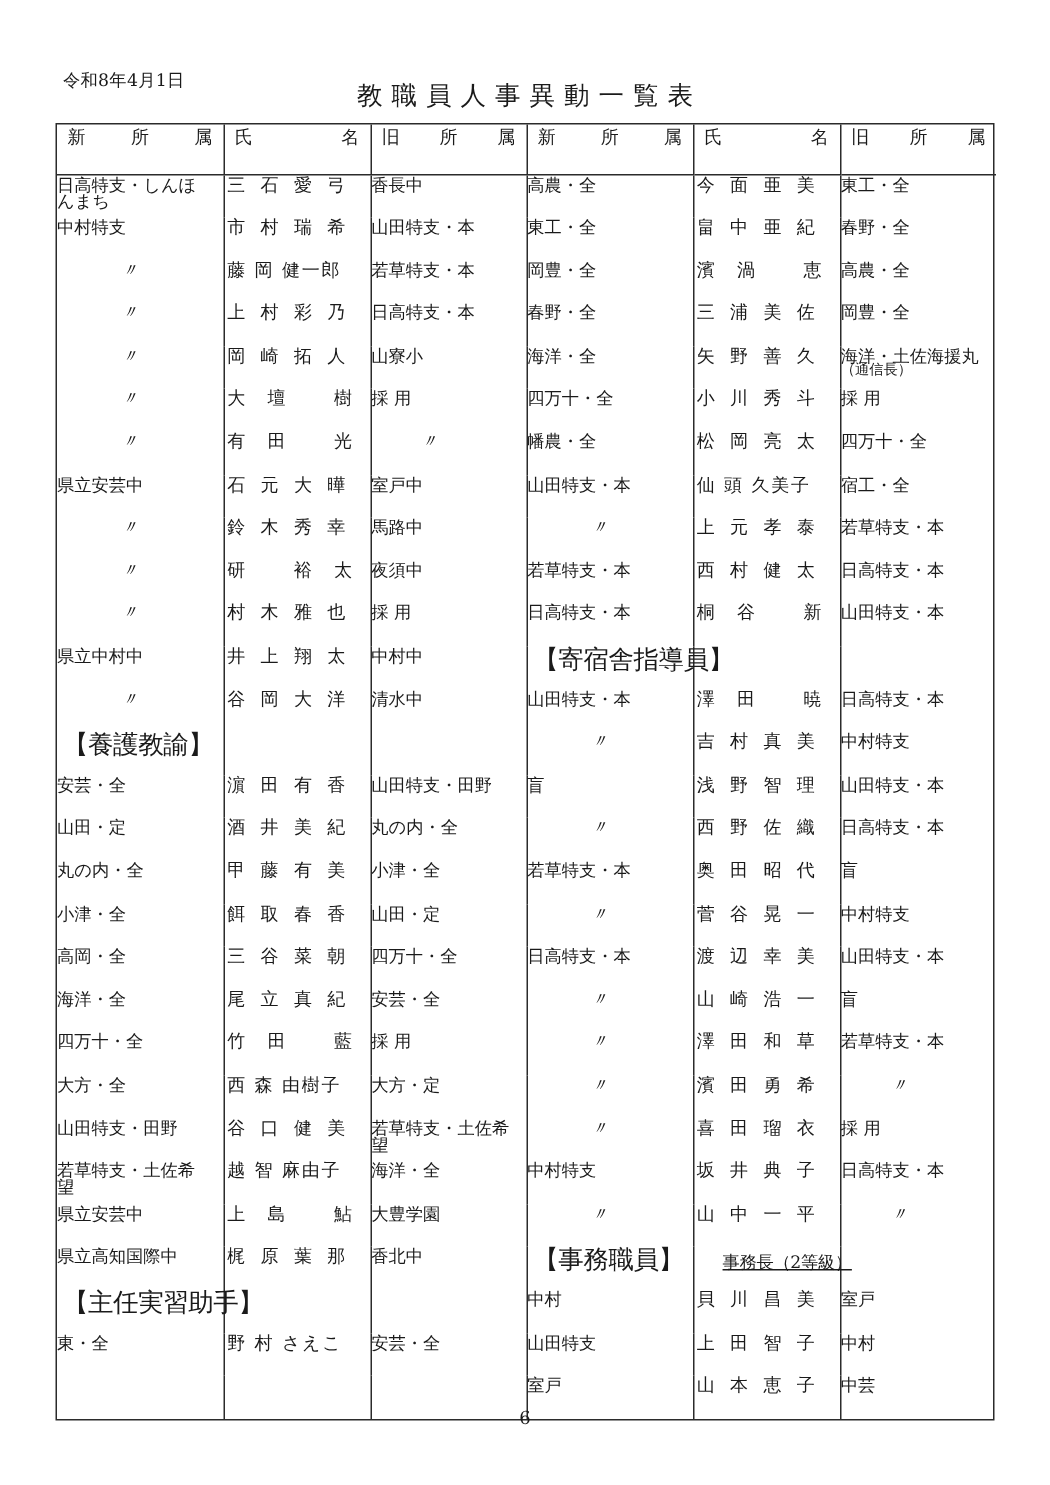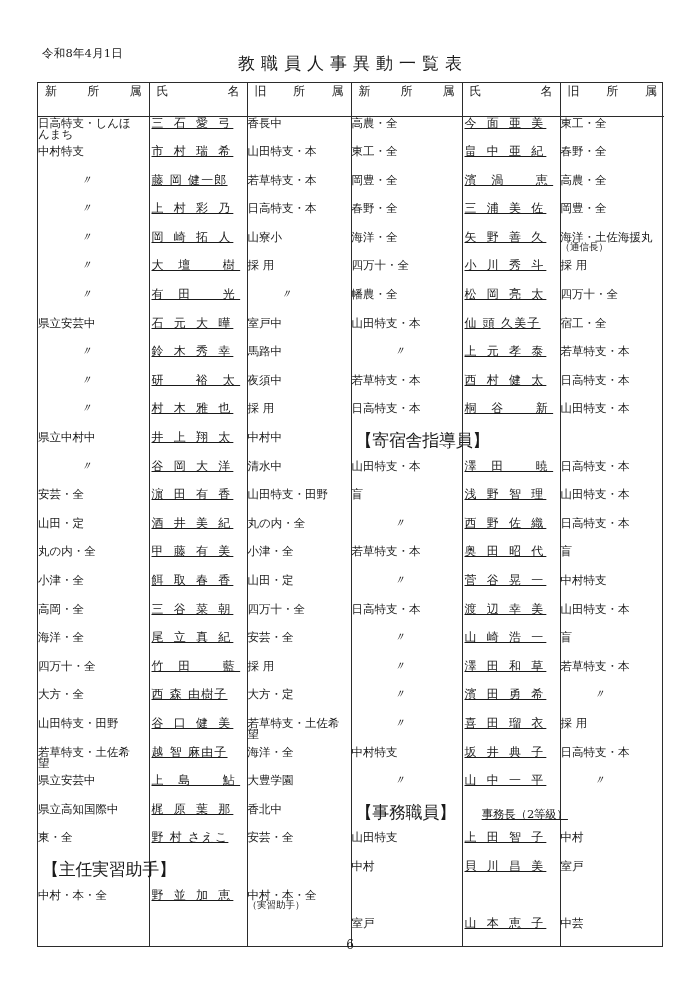--- a/index.html
+++ b/index.html
@@ -110,21 +110,20 @@
   .cell-new  { text-align: left; }
   .cell-name { text-align: left; }
   .cell-old  { text-align: left; }
 
   
   .nm {
     display: inline-block;
     letter-spacing: 3.2px;
     text-indent: 0;
     padding-left: 2px;
-    text-decoration: underline;
   }
   .nm.wide { letter-spacing: 5.5px; }
   .nm.tight { letter-spacing: 1.2px; }
 
   
   .ditto {
     display: block;
     text-align: center;
     font-style: italic;
     font-size: 12px;
@@ -443,20 +442,32 @@
             </td>
             <td class="cell-new vr-blk">
               <span class="wrapline">山田特支・本</span>
             </td>
             <td class="cell-name vr-name"><span class="nm wide">澤 田　 暁</span></td>
             <td class="cell-old vr-old">
               <span class="wrapline">日高特支・本</span>
             </td>
           </tr>
           <tr>
+            <td class="cell-new"><span class="section-head">【養護教諭】</span></td>
+            <td class="cell-name vr-name"></td>
+            <td class="cell-old vr-old"></td>
+            <td class="cell-new vr-blk">
+              <span class="ditto">〃</span>
+            </td>
+            <td class="cell-name vr-name"><span class="nm">吉 村 真 美</span></td>
+            <td class="cell-old vr-old">
+              <span class="wrapline">中村特支</span>
+            </td>
+          </tr>
+          <tr>
             <td class="cell-new">
               <span class="wrapline">安芸・全</span>
             </td>
             <td class="cell-name vr-name"><span class="nm">濵 田 有 香</span></td>
             <td class="cell-old vr-old">
               <span class="wrapline">山田特支・田野</span>
             </td>
             <td class="cell-new vr-blk">
               <span class="wrapline">盲</span>
             </td>
@@ -633,59 +644,46 @@
             </td>
             <td class="cell-name vr-name"><span class="nm">梶 原 葉 那</span></td>
             <td class="cell-old vr-old">
               <span class="wrapline">香北中</span>
             </td>
             <td class="cell-new vr-blk"><span class="section-head">【事務職員】</span><span class="sub-head">事務長（2等級）</span></td>
             <td class="cell-name vr-name"></td>
             <td class="cell-old vr-old"></td>
           </tr>
           <tr>
-            <td class="cell-new">
-              <span class="wrapline">東・全</span>
-            </td>
-            <td class="cell-name vr-name"><span class="nm tight">野 村 さえこ</span></td>
-            <td class="cell-old vr-old">
-              <span class="wrapline">安芸・全</span>
-            </td>
-            <td class="cell-new vr-blk">
-              <span class="wrapline">山田特支</span>
-            </td>
-            <td class="cell-name vr-name"><span class="nm">上 田 智 子</span></td>
-            <td class="cell-old vr-old">
-              <span class="wrapline">中村</span>
-            </td>
-          </tr>
-          <tr>
             <td class="cell-new"><span class="section-head">【主任実習助手】</span></td>
             <td class="cell-name vr-name"></td>
             <td class="cell-old vr-old"></td>
             <td class="cell-new vr-blk">
               <span class="wrapline">中村</span>
             </td>
             <td class="cell-name vr-name"><span class="nm">貝 川 昌 美</span></td>
             <td class="cell-old vr-old">
               <span class="wrapline">室戸</span>
             </td>
           </tr>
-          <tr class="tight-row">
-            <td class="cell-new">
-              <span class="wrapline">中村・本・全</span>
-            </td>
-            <td class="cell-name vr-name"><span class="nm">野 並 加 恵</span></td>
-            <td class="cell-old vr-old">
-              <span class="wrapline">中村・本・全</span>
-              <span class="paren-note">（実習助手）</span>
-            </td>
-            <td class="cell-new vr-blk"></td>
-            <td class="cell-name vr-name"></td>
-            <td class="cell-old vr-old"></td>
+          <tr>
+            <td class="cell-new">
+              <span class="wrapline">東・全</span>
+            </td>
+            <td class="cell-name vr-name"><span class="nm tight">野 村 さえこ</span></td>
+            <td class="cell-old vr-old">
+              <span class="wrapline">安芸・全</span>
+            </td>
+            <td class="cell-new vr-blk">
+              <span class="wrapline">山田特支</span>
+            </td>
+            <td class="cell-name vr-name"><span class="nm">上 田 智 子</span></td>
+            <td class="cell-old vr-old">
+              <span class="wrapline">中村</span>
+            </td>
           </tr>
           <tr>
             <td class="cell-new"></td>
             <td class="cell-name vr-name"></td>
             <td class="cell-old vr-old"></td>
             <td class="cell-new vr-blk">
               <span class="wrapline">室戸</span>
             </td>
             <td class="cell-name vr-name"><span class="nm">山 本 恵 子</span></td>
             <td class="cell-old vr-old">

